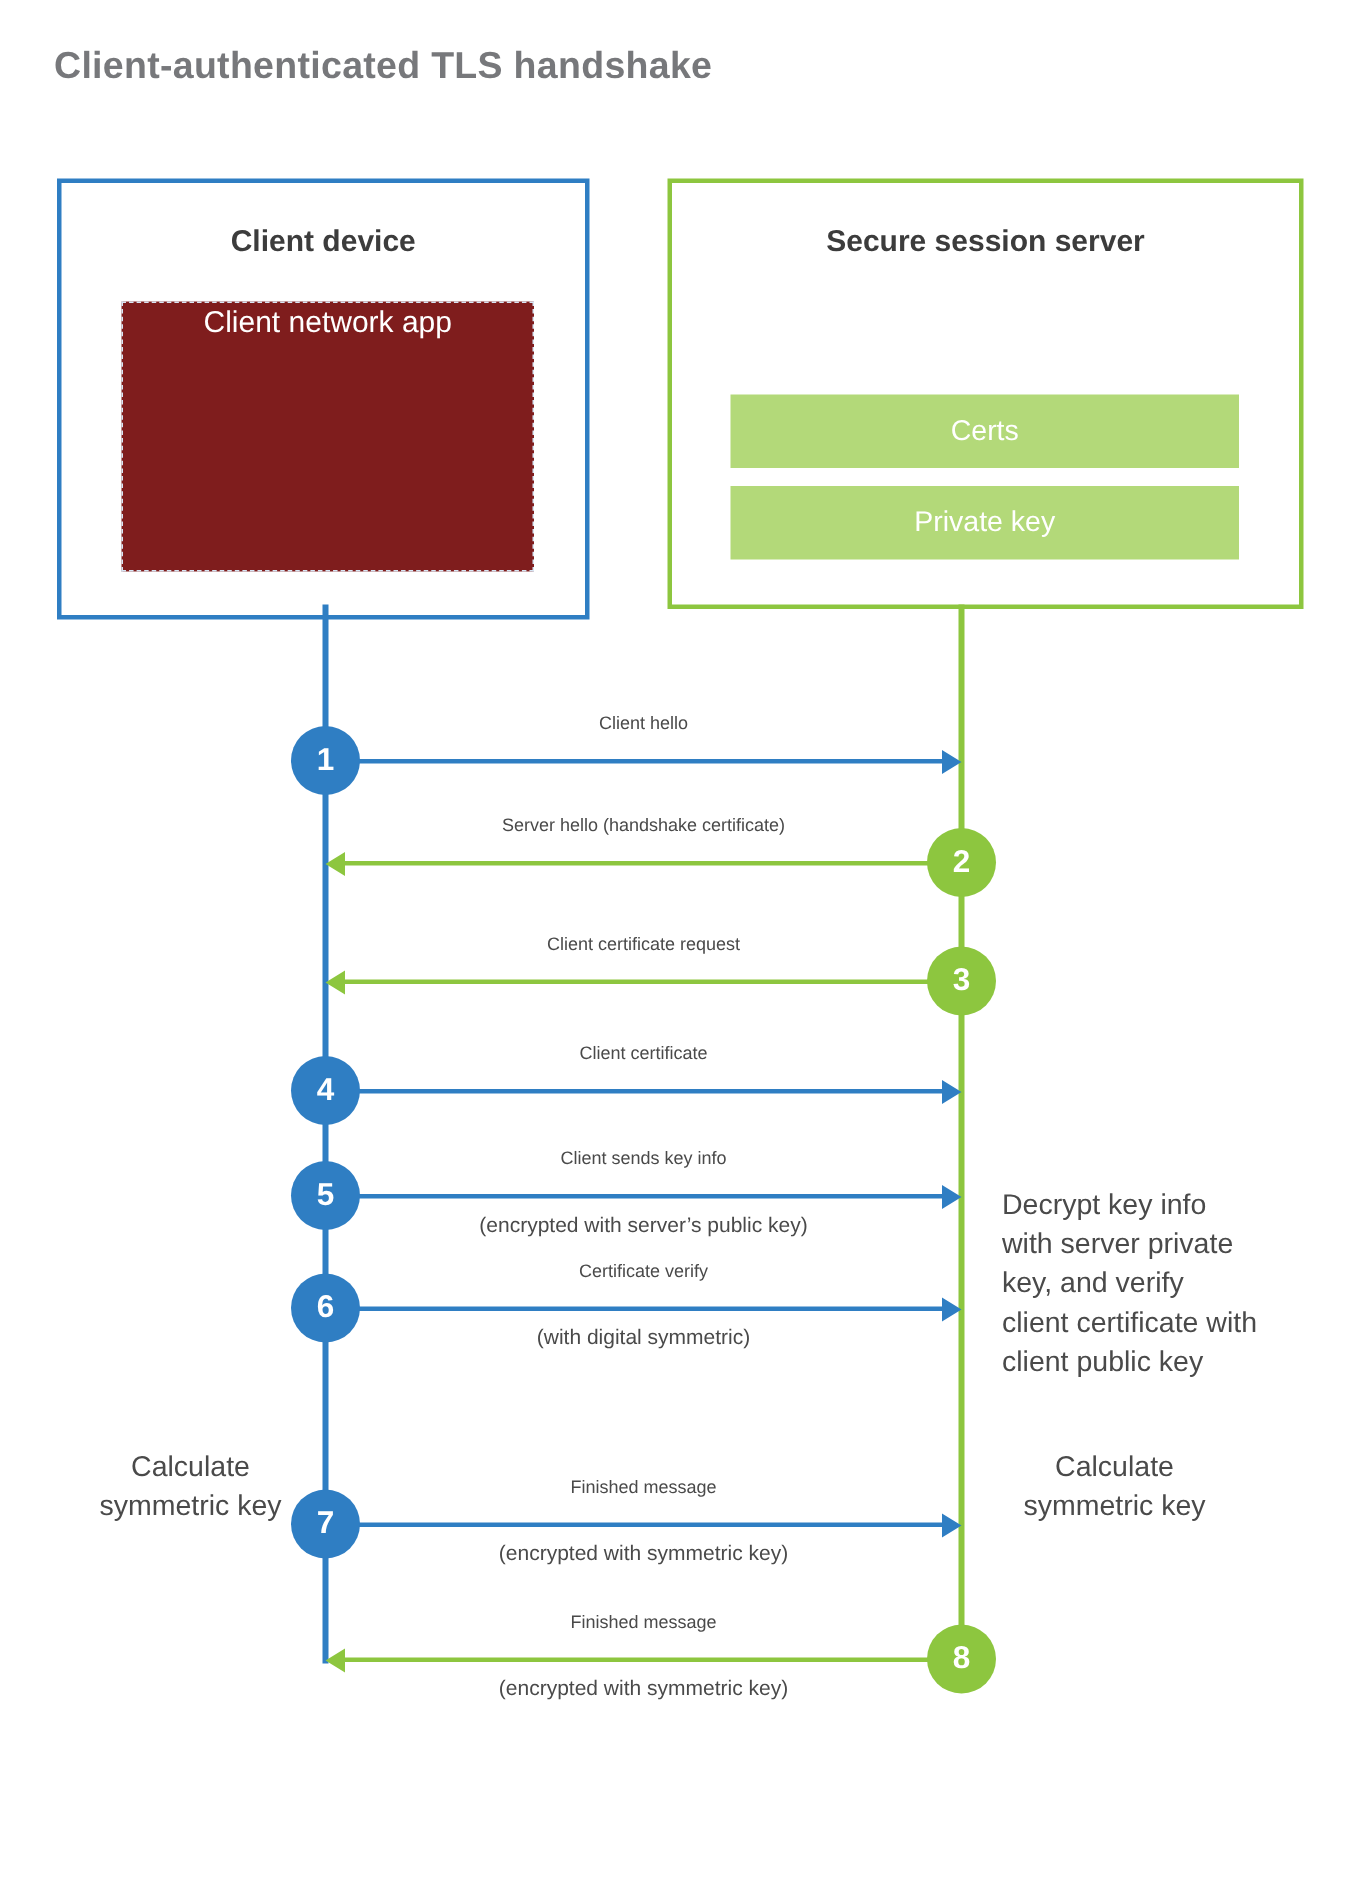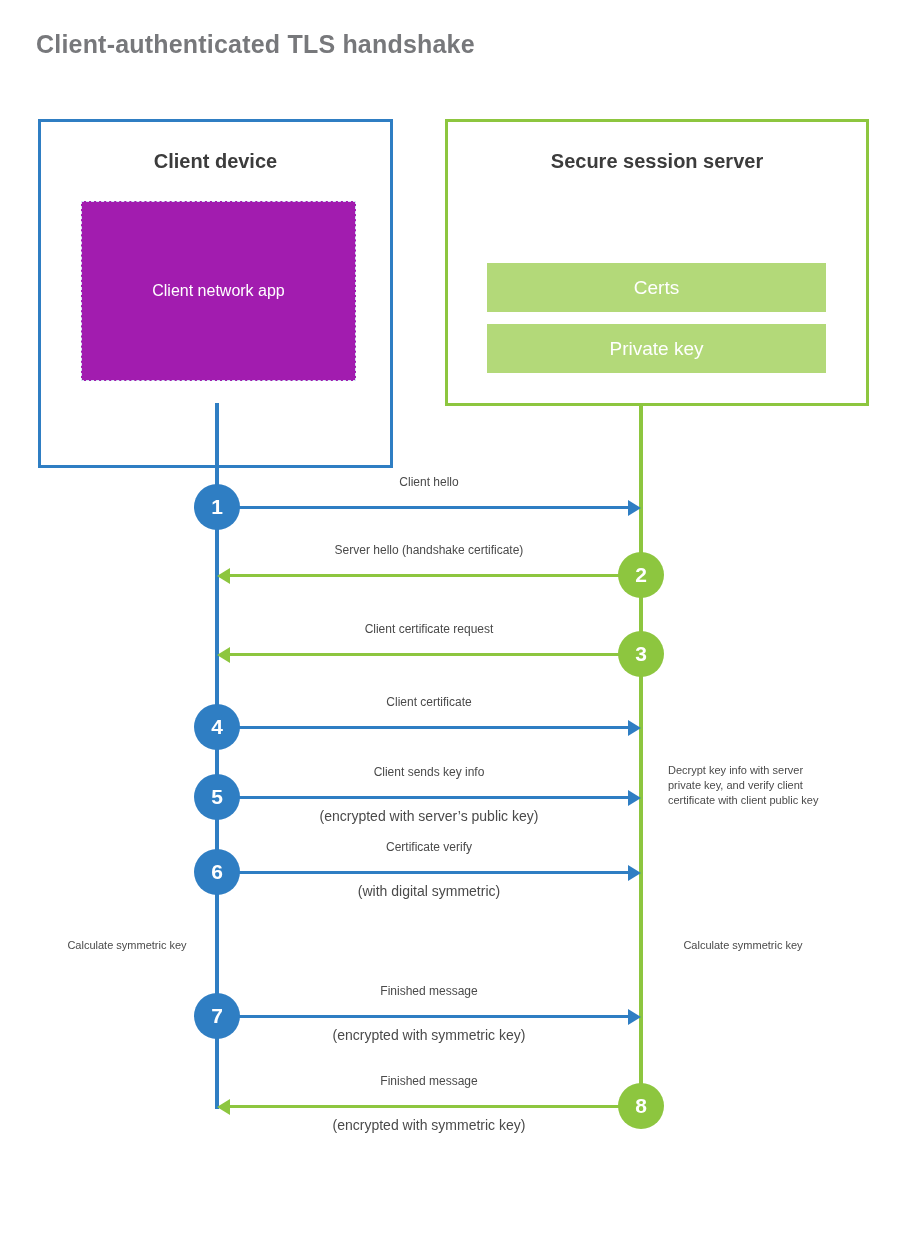--- a/index.html
+++ b/index.html
@@ -12,34 +12,34 @@
 
   
   #page-title{
     position:absolute;left:36px;top:30px;
     font-size:25px;font-weight:700;color:#77787b;letter-spacing:.2px;
     white-space:nowrap;
   }
 
   
   .party-box{position:absolute;background:#ffffff;box-sizing:border-box;}
-  #client-box{left:38px;top:119px;width:355px;height:349px;border:3px solid #2f7ec3;}
+  #client-box{left:38px;top:119px;width:355px;height:294px;border:3px solid #2f7ec3;}
   #server-box{left:430px;top:119px;width:424px;height:287px;border:3px solid #8dc63f;margin-left:15px;}
 
   .party-title{
     position:absolute;left:0;right:0;top:28px;text-align:center;
     font-size:20px;font-weight:700;color:#3c3c3c;
   }
 
   
   #client-app{
     position:absolute;left:40px;top:79px;width:275px;height:180px;
-    background:#a21caf;border:1px dashed #d8e6f4;box-sizing:border-box;
-    display:flex;align-items:center;justify-content:center;text-align:center;
-    color:#ffffff;font-size:16px;font-weight:400;line-height:1.32;
+    background:#7f1d1d;border:1px dashed #d8e6f4;box-sizing:border-box;
+    display:flex;align-items:flex-start;justify-content:center;text-align:center;
+    color:#ffffff;font-size:20px;font-weight:400;line-height:1.32;
   }
   #client-app .app-text{max-width:190px;}
 
   
   .server-bar{
     position:absolute;left:39px;width:339px;height:49px;
     background:#b3d979;display:flex;align-items:center;justify-content:center;
     color:#ffffff;font-size:19px;font-weight:400;box-sizing:border-box;
   }
   #server-bar-0{top:79px;}
@@ -77,21 +77,21 @@
   .step-circle{
     position:absolute;width:46px;height:46px;border-radius:50%;
     display:flex;align-items:center;justify-content:center;
     color:#ffffff;font-size:21px;font-weight:700;
   }
   .step-circle.blue{background:#2f7ec3;}
   .step-circle.green{background:#8dc63f;}
 
   
   .side-note{
-    position:absolute;font-size:11px;color:#4a4a4a;line-height:1.38;
+    position:absolute;font-size:19px;color:#4a4a4a;line-height:1.38;margin-top:28px;
   }
   .side-note.left{text-align:center;}
   .side-note.right-annot{text-align:left;}
   .side-note.right-calc{text-align:center;}
 </style>
 </head>
 <body>
 
 <div class="canvas">
 

